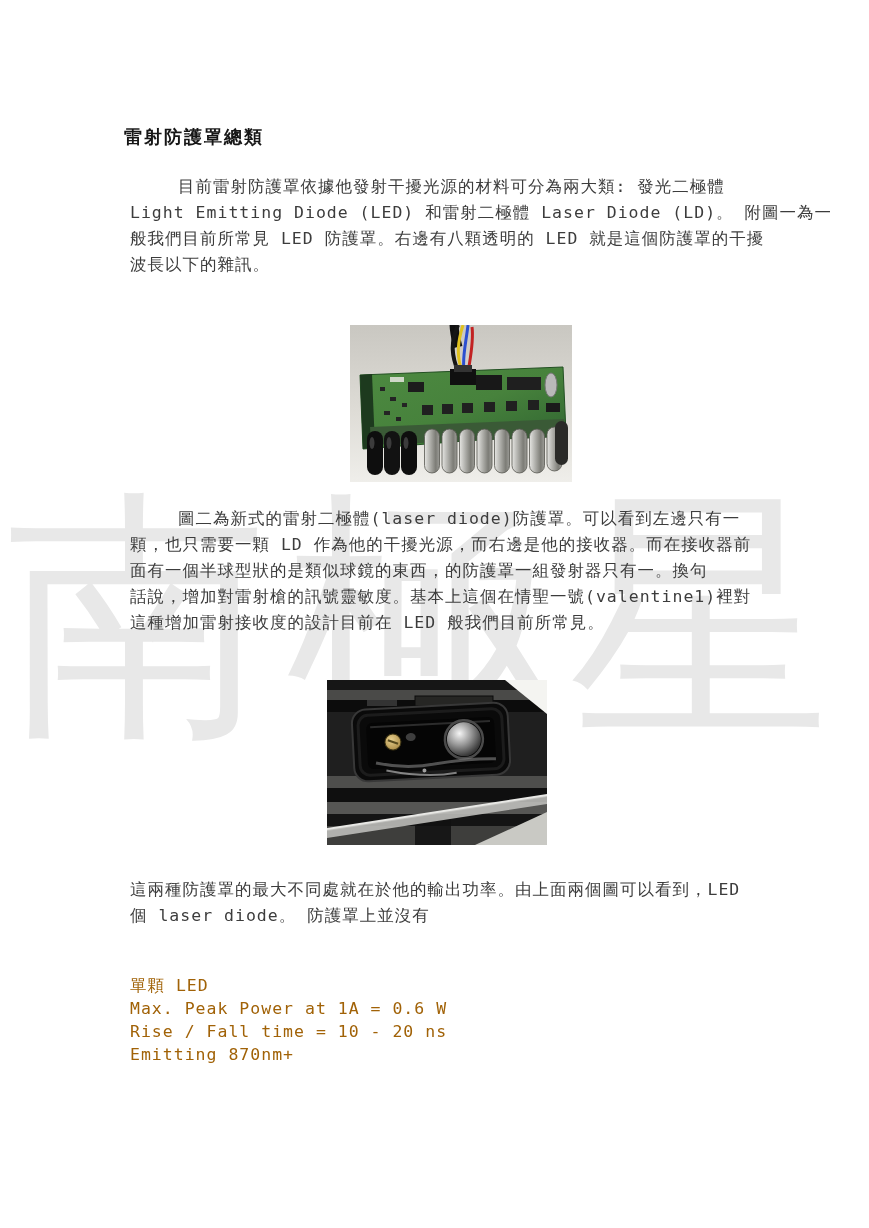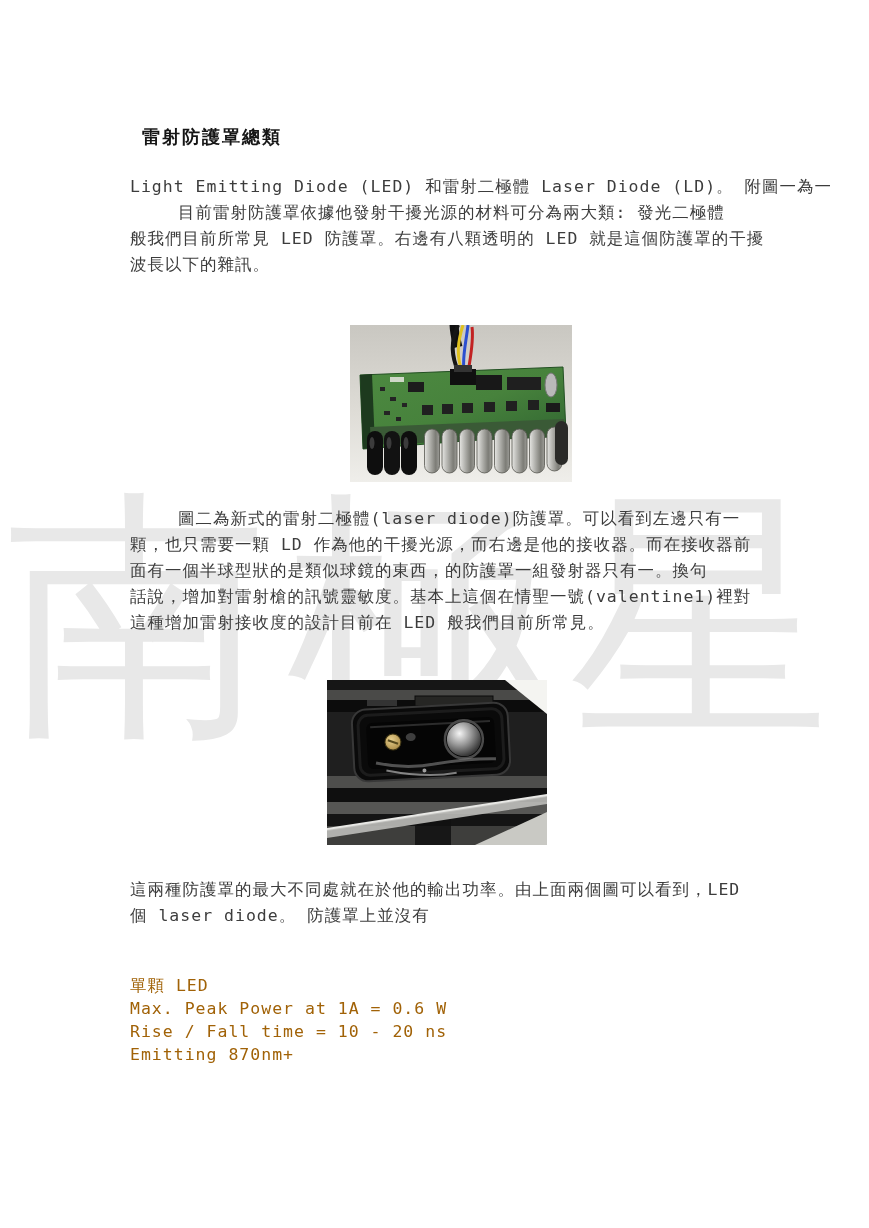--- a/index.html
+++ b/index.html
@@ -19,21 +19,21 @@
     line-height: 262px;
     font-size: 262px;
     letter-spacing: 19px;
     color: #e8e8e8;
     white-space: nowrap;
     z-index: 0;
     user-select: none;
   }
   .doc-title {
     position: absolute;
-    left: 142px;
+    left: 124px;
     top: 126px;
     font-size: 18px;
     line-height: 22px;
     font-weight: bold;
     letter-spacing: 2px;
     color: #161616;
     z-index: 2;
     white-space: nowrap;
   }
   .para {
@@ -79,22 +79,22 @@
 </head>
 <body>
 
 <div class="page">
 
   <div class="watermark">南極星</div>
 
   <div class="doc-title">雷射防護罩總類</div>
 
   <div class="para" id="p1">
+    <div class="line indent">目前雷射防護罩依據他發射干擾光源的材料可分為兩大類: 發光二極體</div>
     <div class="line">Light Emitting Diode (LED) 和雷射二極體 Laser Diode (LD)。 附圖一為一</div>
-    <div class="line indent">目前雷射防護罩依據他發射干擾光源的材料可分為兩大類: 發光二極體</div>
     <div class="line">般我們目前所常見 LED 防護罩。右邊有八顆透明的 LED 就是這個防護罩的干擾</div>
     <div class="line">波長以下的雜訊。</div>
   </div>
 
   <div class="figure" id="fig1">
     <svg width="222" height="157" viewBox="0 0 222 157">
       <defs>
         <linearGradient id="bg1" x1="0" y1="0" x2="0" y2="1">
           <stop offset="0" stop-color="#c9c7c1"></stop>
           <stop offset="0.55" stop-color="#dedcd6"></stop>

